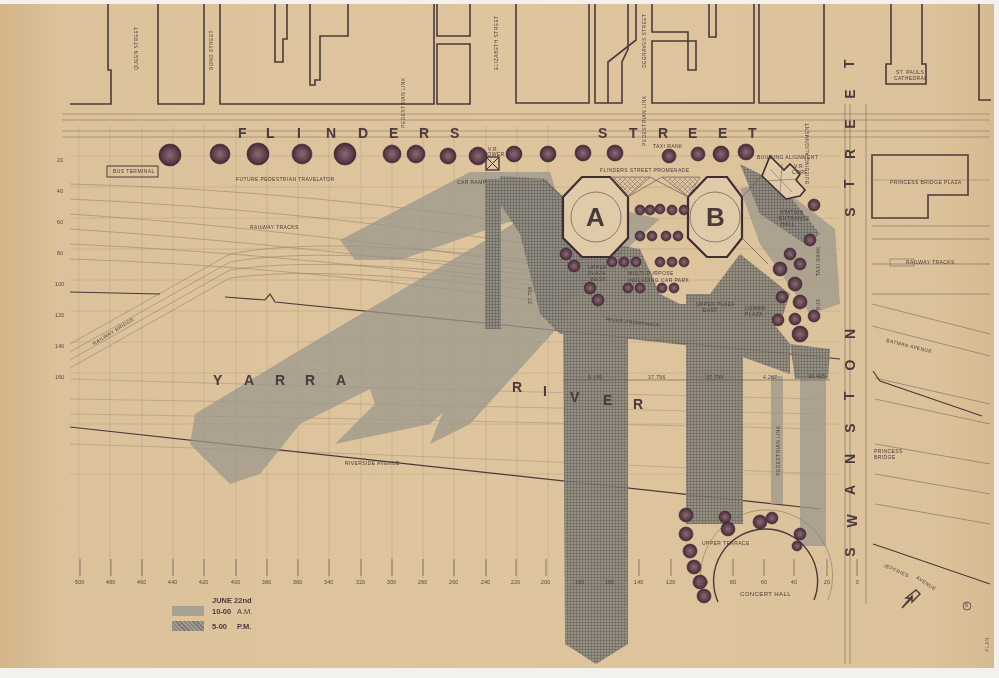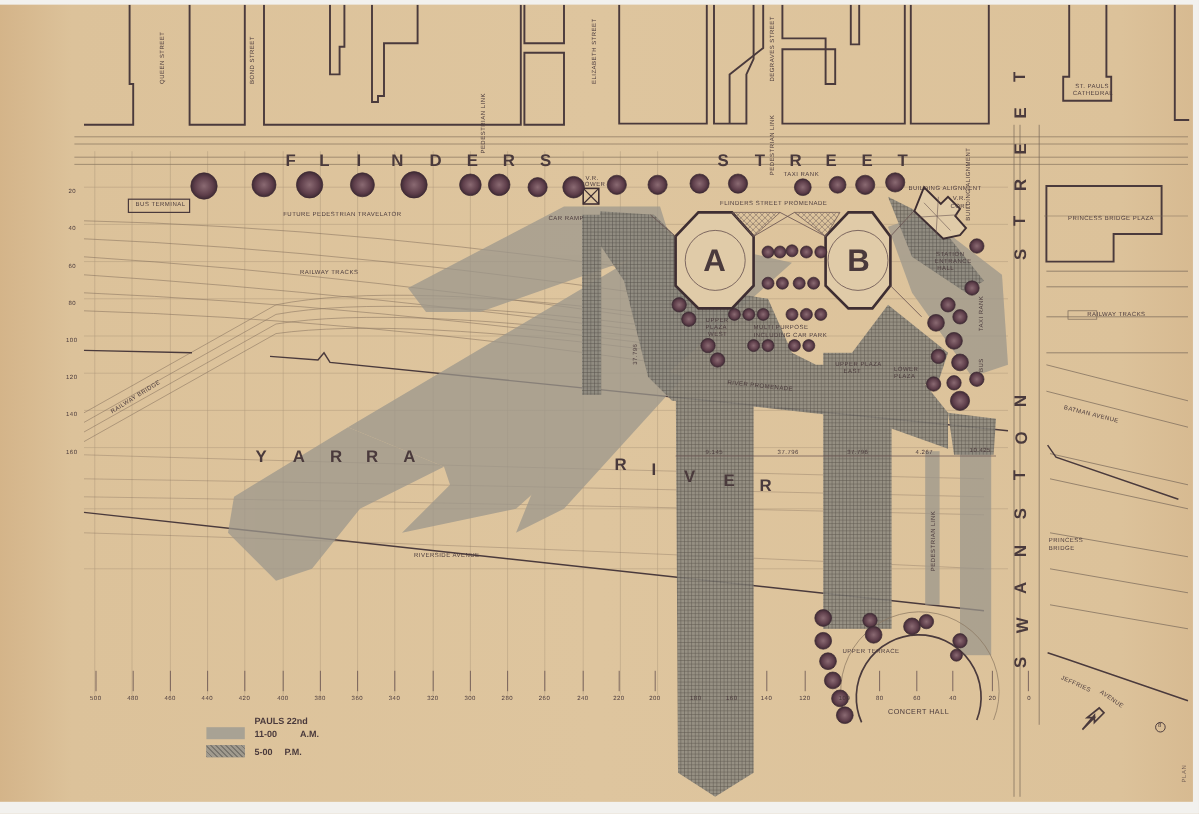--- a/index.html
+++ b/index.html
@@ -430,21 +430,21 @@
   <span class="t xs" style="left:666px;top:576px">120</span>
   <span class="t xs" style="left:699px;top:576px">100</span>
   <span class="t xs" style="left:730px;top:576px">80</span>
   <span class="t xs" style="left:761px;top:576px">60</span>
   <span class="t xs" style="left:791px;top:576px">40</span>
   <span class="t xs" style="left:824px;top:576px">20</span>
   <span class="t xs" style="left:856px;top:576px">0</span>
 </div>
 
 <div style="position:absolute;left:172px;top:593px;">
-  <span class="t" style="left:40px;top:0;font-size:7.5px;font-weight:bold;">PAULS  22nd</span>
+  <span class="t" style="left:40px;top:0;font-size:7.5px;font-weight:bold;">JUNE  22nd</span>
   <div style="position:absolute;left:0;top:9px;width:32px;height:10px;background:#a8a294;"></div>
-  <span class="t" style="left:40px;top:11px;font-size:7.5px;font-weight:bold;">11-00</span>
-  <span class="t" style="left:78px;top:11px;font-size:7.5px;font-weight:bold;">A.M.</span>
+  <span class="t" style="left:40px;top:11px;font-size:7.5px;font-weight:bold;">10-00</span>
+  <span class="t" style="left:65px;top:11px;font-size:7.5px;font-weight:normal;">A.M.</span>
   <div style="position:absolute;left:0;top:24px;width:32px;height:10px;background:repeating-linear-gradient(45deg,#7a766e 0 1px,#a09a8e 1px 3px),#8a867e;"></div>
   <span class="t" style="left:40px;top:26px;font-size:7.5px;font-weight:bold;">5-00</span>
   <span class="t" style="left:65px;top:26px;font-size:7.5px;font-weight:bold;">P.M.</span>
 </div>
 </div>
 
 </body></html>

